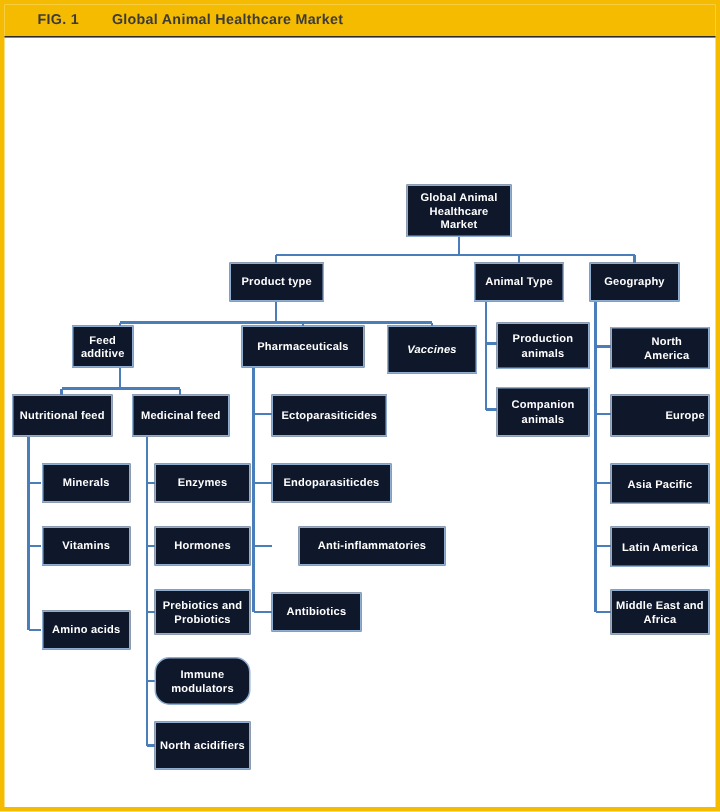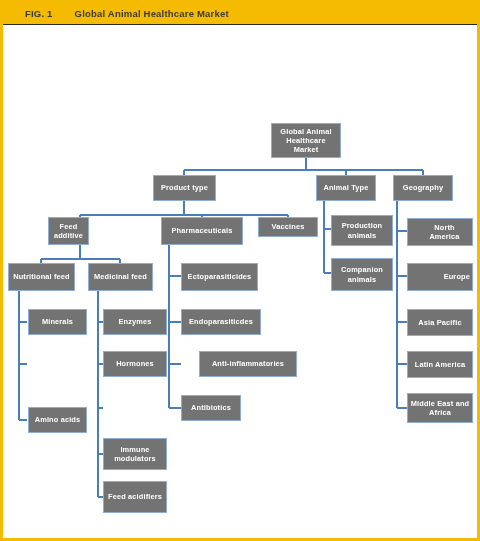--- a/index.html
+++ b/index.html
@@ -36,21 +36,21 @@
     width:474px;height:513px;
   }
   svg.lines{
     position:absolute;left:0;top:0;
     width:474px;height:513px;
     pointer-events:none;
   }
   .node{
     position:absolute;
     box-sizing:border-box;
-    background:#737373;
+    background:#0f172a;
     border:1px solid #8faed2;
     color:#ffffff;
     font-size:7.4px;
     font-weight:bold;
     letter-spacing:.15px;
     display:flex;
     align-items:center;
     justify-content:center;
     text-align:center;
     line-height:1.25;
@@ -138,50 +138,57 @@
     <div class="node" style="left:390px;top:150px;width:60px;height:26px;">
       <span>Geography</span>
     </div>
 
     <div class="node" style="left:45px;top:192px;width:41px;height:28px;">
       <span>Feed additive</span>
     </div>
     <div class="node" style="left:158px;top:192px;width:82px;height:28px;">
       <span>Pharmaceuticals</span>
     </div>
-    <div class="node" style="left:255px;top:192px;width:60px;height:20px;">
+    <div class="node" style="left:255px;top:192px;width:60px;height:32px;font-style:italic;">
       <span>Vaccines</span>
     </div>
 
     <div class="node" style="left:5px;top:238px;width:67px;height:28px;">
       <span>Nutritional feed</span>
     </div>
     <div class="node" style="left:85px;top:238px;width:65px;height:28px;">
       <span>Medicinal feed</span>
     </div>
 
     <div class="node" style="left:25px;top:284px;width:59px;height:26px;">
       <span>Minerals</span>
     </div>
+    <div class="node" style="left:25px;top:326px;width:59px;height:26px;">
+      <span>Vitamins</span>
+    </div>
     <div class="node" style="left:25px;top:382px;width:59px;height:26px;">
       <span>Amino acids</span>
     </div>
 
     <div class="node" style="left:100px;top:284px;width:64px;height:26px;">
       <span>Enzymes</span>
     </div>
     <div class="node" style="left:100px;top:326px;width:64px;height:26px;">
       <span>Hormones</span>
     </div>
-    <div class="node" style="left:100px;top:413px;width:64px;height:32px;">
+    <div class="node" style="left:100px;top:368px;width:64px;height:30px;">
+      <span style="white-space:pre-line">Prebiotics and
+Probiotics</span>
+    </div>
+    <div class="node" style="left:100px;top:413px;width:64px;height:32px;border-radius:10px;">
       <span style="white-space:pre-line">Immune
 modulators</span>
     </div>
     <div class="node" style="left:100px;top:456px;width:64px;height:32px;">
-      <span>Feed acidifiers</span>
+      <span>North acidifiers</span>
     </div>
 
     <div class="node" style="left:178px;top:238px;width:77px;height:28px;">
       <span>Ectoparasiticides</span>
     </div>
     <div class="node" style="left:178px;top:284px;width:80px;height:26px;">
       <span>Endoparasiticdes</span>
     </div>
     <div class="node" style="left:196px;top:326px;width:98px;height:26px;">
       <span>Anti-inflammatories</span>

